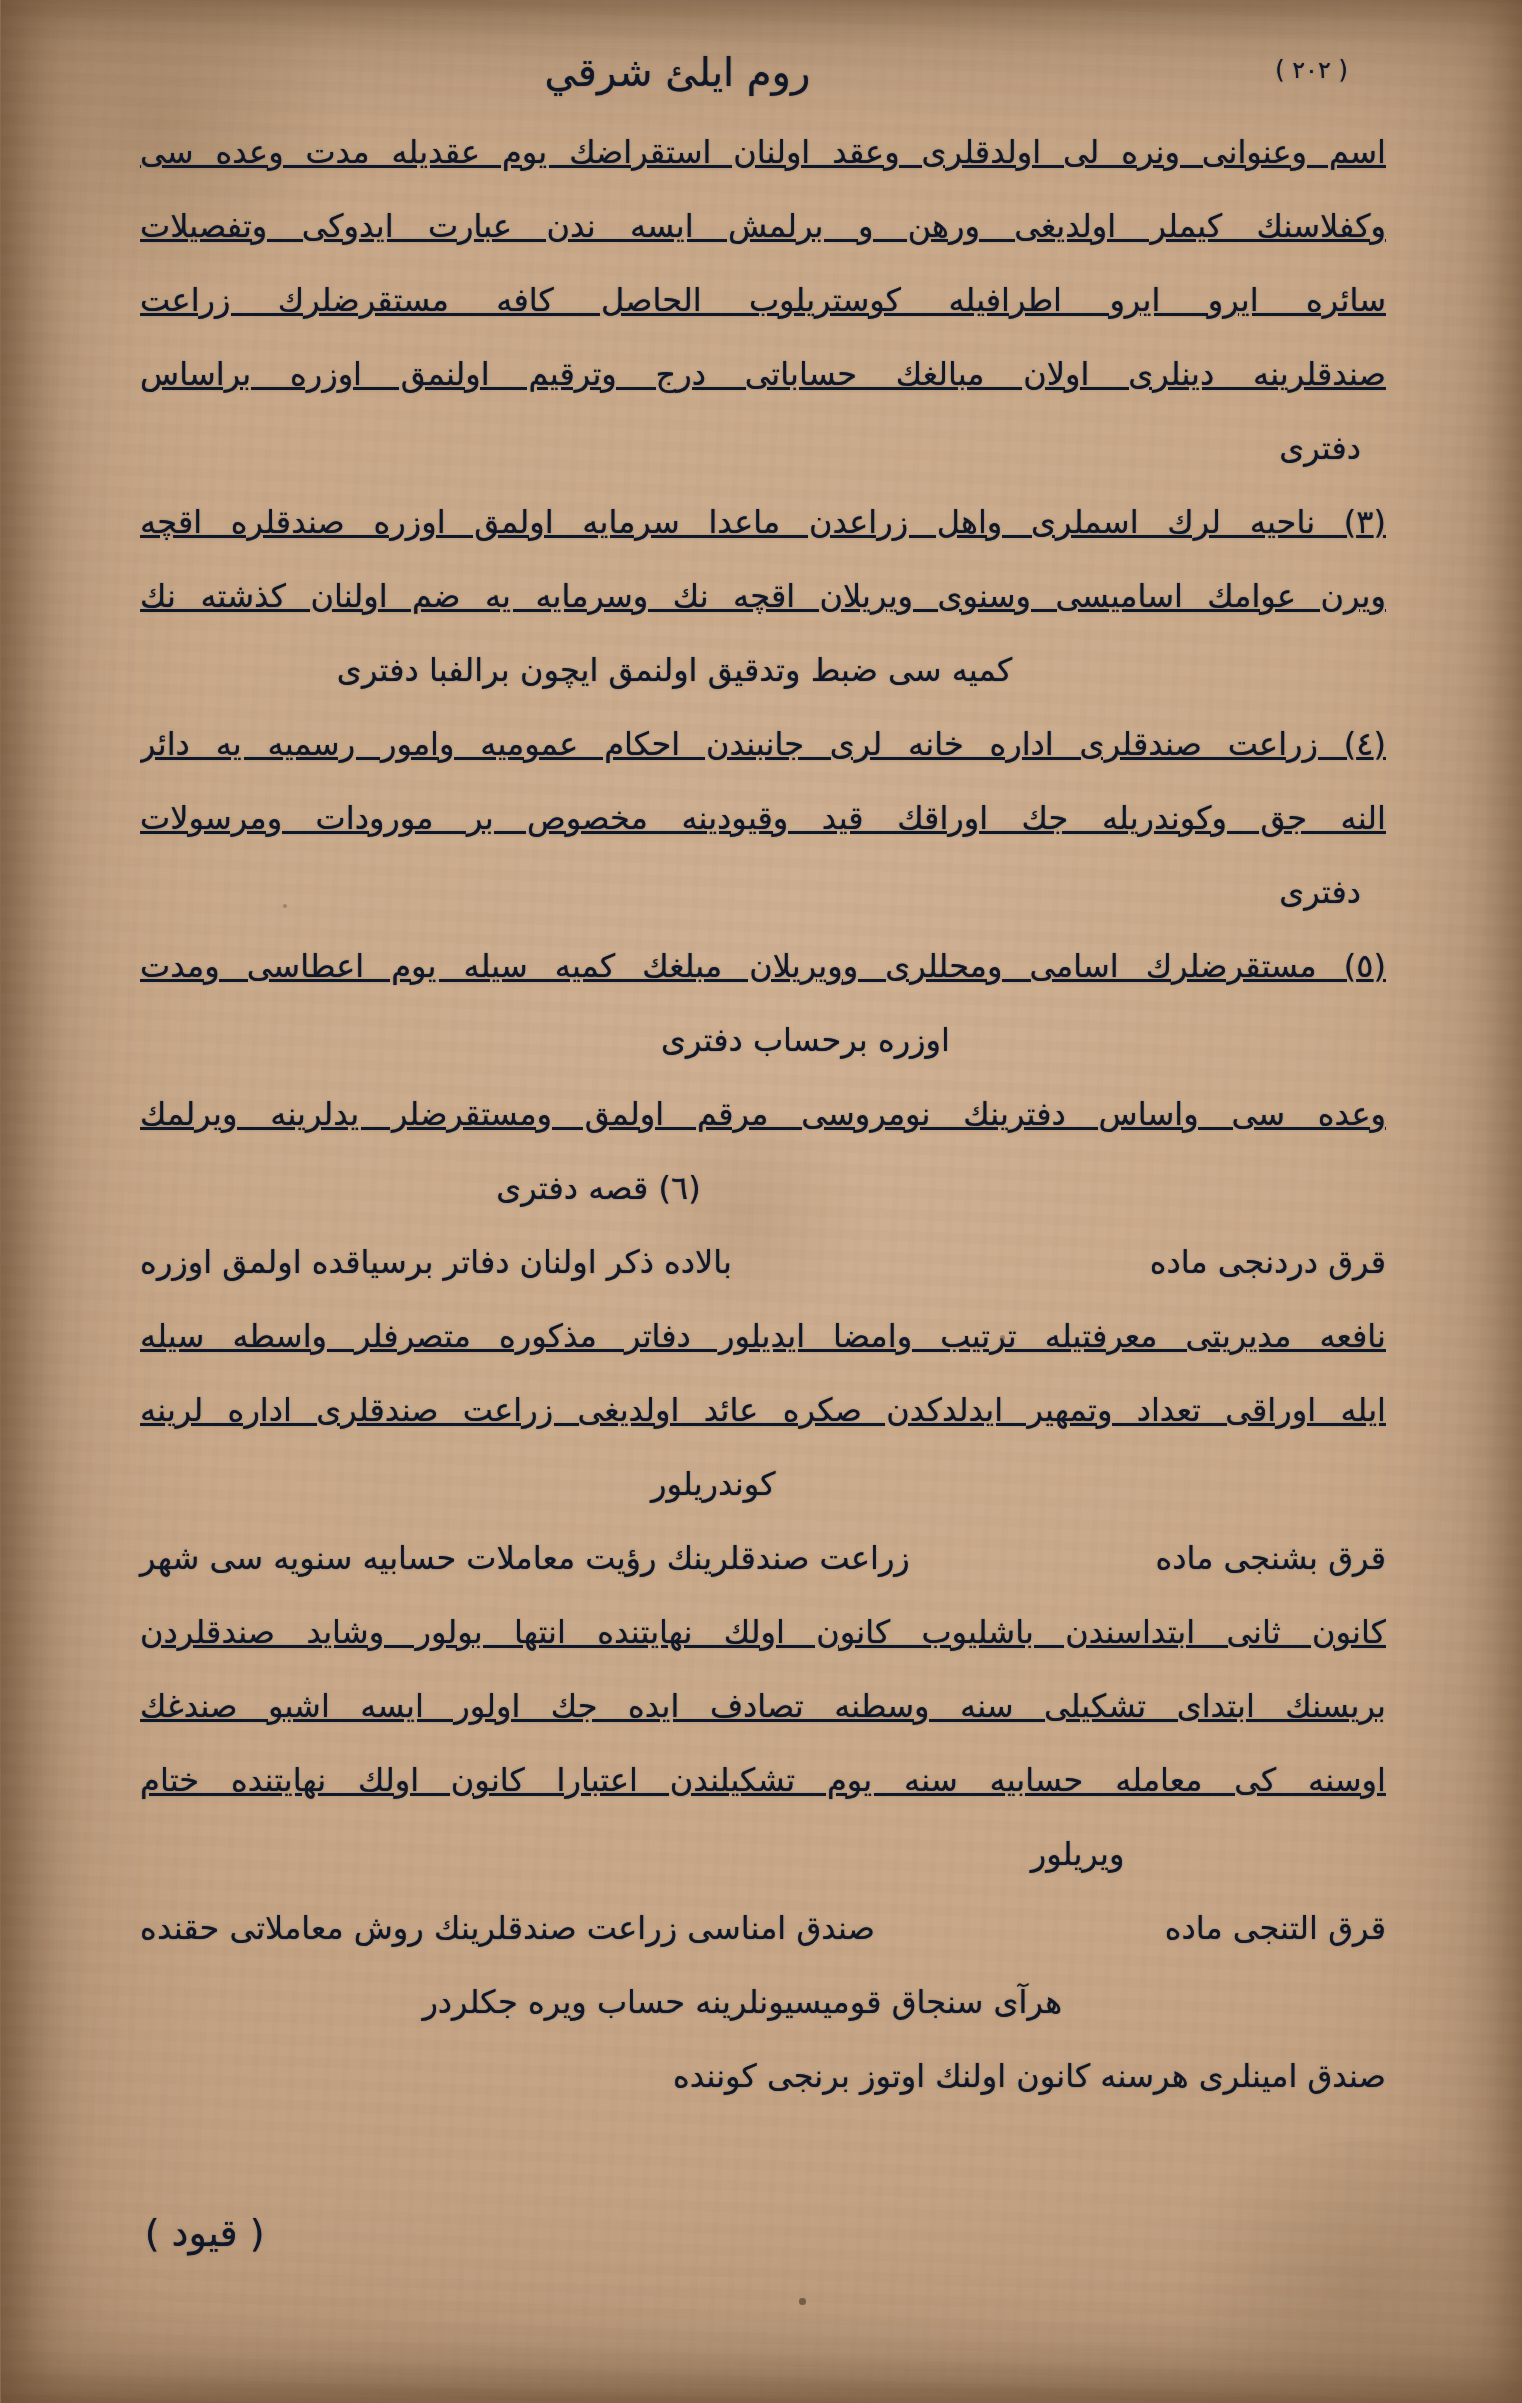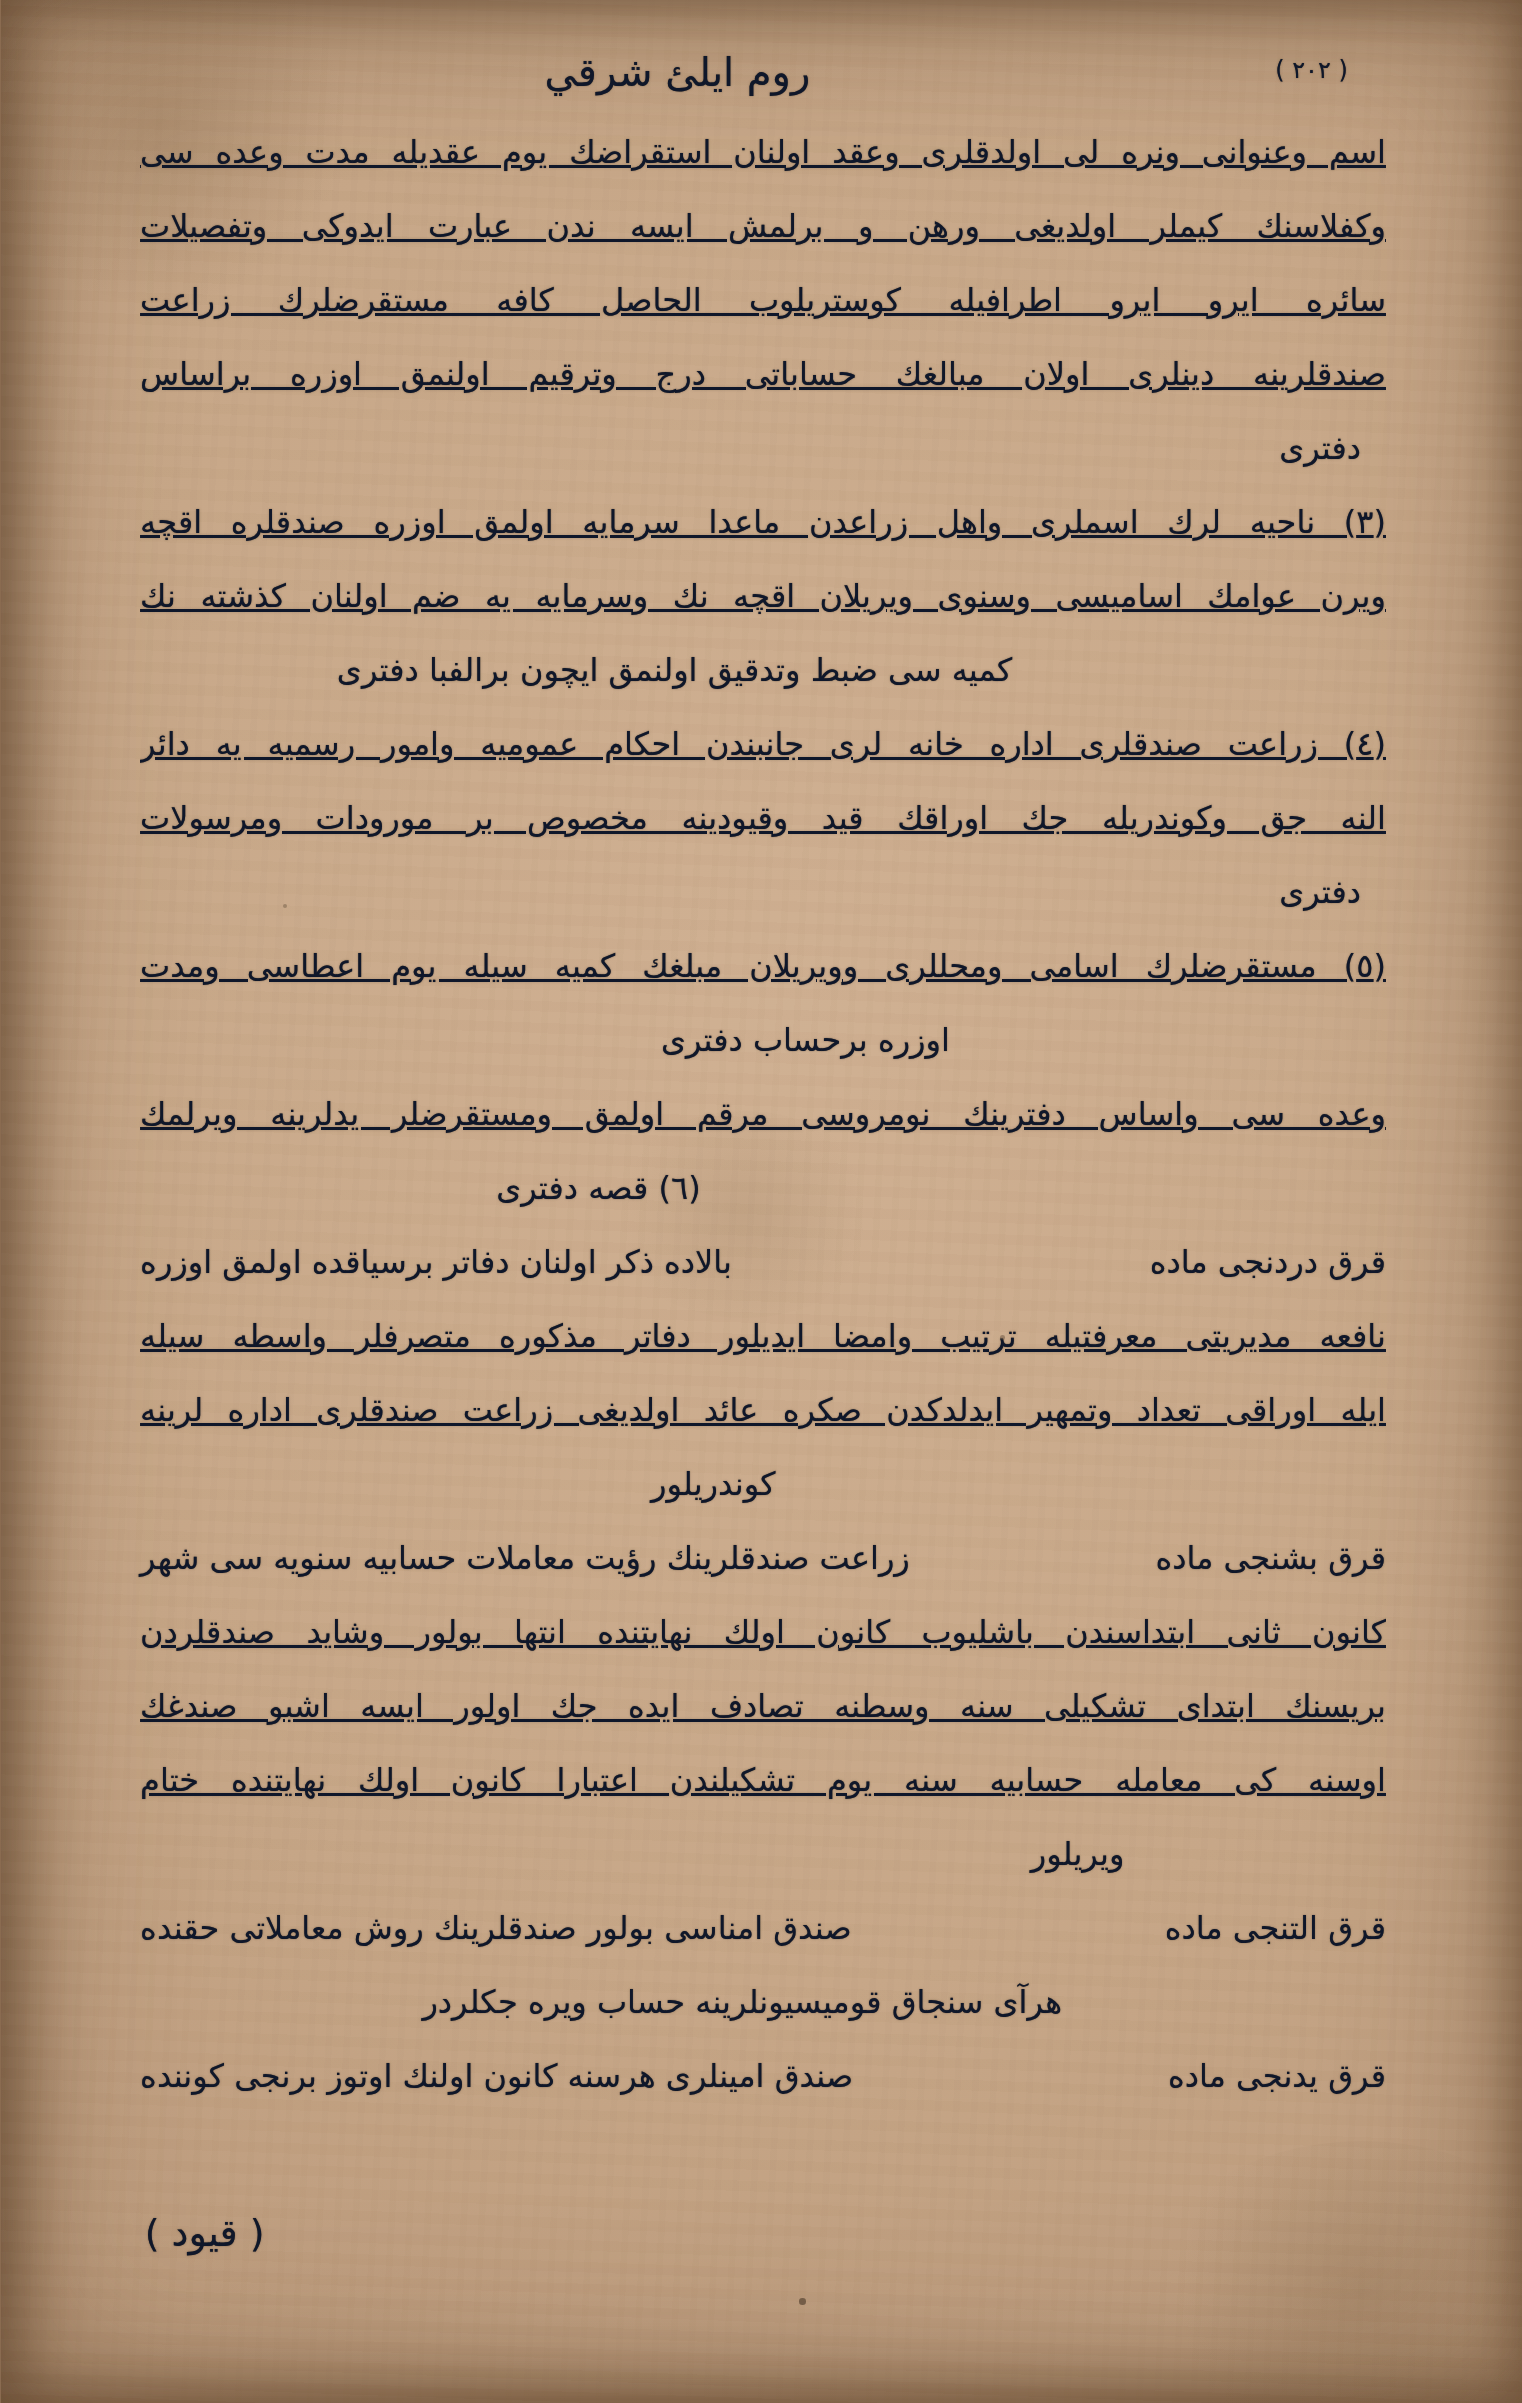--- a/index.html
+++ b/index.html
@@ -97,25 +97,24 @@
     <div class="line article">
       <span class="label">قرق بشنجى ماده</span>
       <span class="body">زراعت صندقلرينك رؤيت معاملات حسابيه سنويه سى شهر</span>
     </div>
     <div class="line full">كانون ثانى ابتداسندن باشليوب كانون اولك نهايتنده انتها بولور وشايد صندقلردن</div>
     <div class="line full">بريسنك ابتداى تشكيلى سنه وسطنه تصادف ايده جك اولور ايسه اشبو صندغك</div>
     <div class="line full">اوسنه كى معامله حسابيه سنه يوم تشكيلندن اعتبارا كانون اولك نهايتنده ختام</div>
     <div class="line right" style="padding-left: 0px; margin-right: 21%;">ويريلور</div>
     <div class="line article">
       <span class="label">قرق التنجى ماده</span>
-      <span class="body">صندق امناسى بولور صندقلرينك روش معاملاتى حقنده</span>
+      <span class="body">صندق امناسى زراعت صندقلرينك روش معاملاتى حقنده</span>
     </div>
     <div class="line right" style="padding-left: 0px; margin-right: 26%;">هرآى سنجاق قوميسيونلرينه حساب ويره جكلردر</div>
     <div class="line article">
-      <span class="label">قرق يدنجى ماده</span>
       <span class="body">صندق امينلرى هرسنه كانون اولنك اوتوز برنجى كوننده</span>
     </div>
   </div>
 
 <div class="catchword ink">( قيود )</div>
 
 <div class="speck s1"></div>
 <div class="speck s2"></div>
 <div class="speck s3"></div>
 

